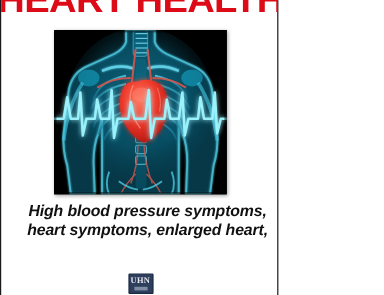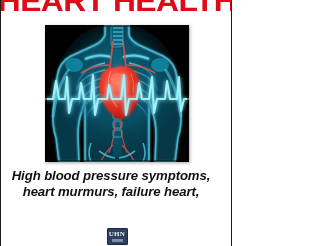--- a/index.html
+++ b/index.html
@@ -53,21 +53,21 @@
     height: 137px;
     background: #000000;
     box-shadow: 1px 1px 3px rgba(0,0,0,0.35);
     overflow: hidden;
   }
   .photo-svg { display: block; }
 
   
   .caption {
     position: absolute;
-    left: 0;
+    left: 12px;
     top: 168px;
     width: 220px;
     text-align: center;
     font-family: "Liberation Sans", sans-serif;
     font-style: italic;
     font-weight: bold;
     font-size: 13.2px;
     line-height: 16.2px;
     color: #111111;
     letter-spacing: -0.1px;
@@ -265,21 +265,21 @@
                  L132 74 L134 52 L136 86 L139 74
                  L144 74" stroke="#9df6ff" stroke-width="2.1" fill="none" stroke-linejoin="round" opacity="0.95"></path>
       </g>
 
       <rect x="0" y="0" width="144" height="137" fill="none" stroke="#000000" stroke-width="4" opacity="0.5"></rect>
     </svg>
   </div>
 
   <div class="caption">
     <span class="line">High blood pressure symptoms,</span>
-    <span class="line">heart murmurs, failure heart,</span>
+    <span class="line">heart symptoms, enlarged heart,</span>
   </div>
 
   <div class="logo-wrap">
     <div class="logo-badge">
       <span class="logo-text">UHN</span>
       <span class="logo-bar"></span>
     </div>
   </div>
 
 </div>

